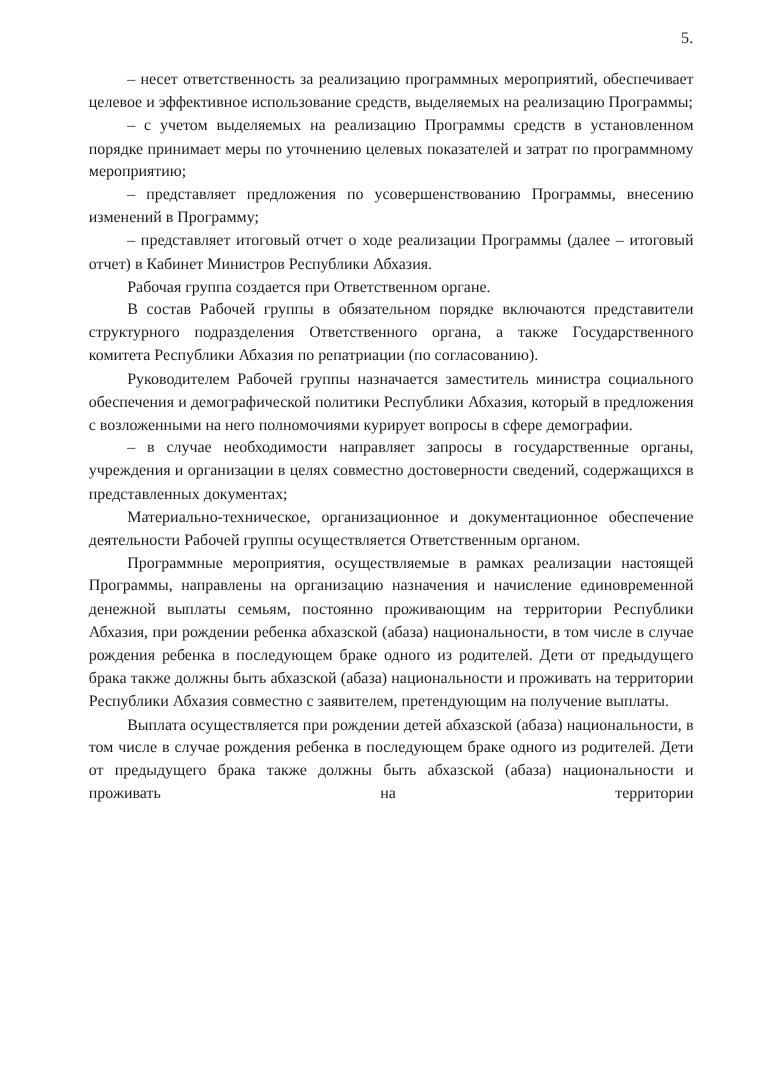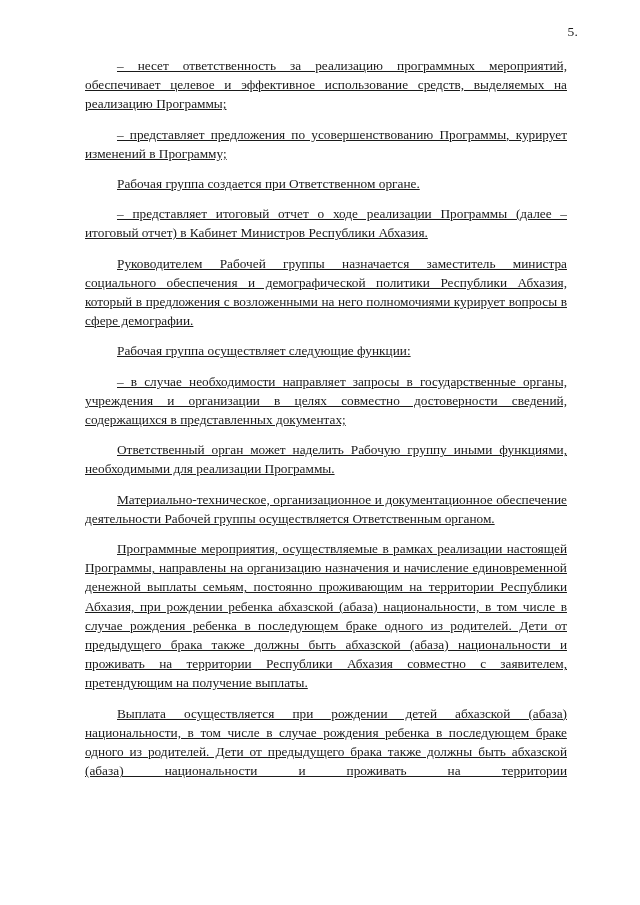--- a/index.html
+++ b/index.html
@@ -31,24 +31,23 @@
   }
   .body-text {
     margin-top: 30px;
     font-size: 13.3px;
     line-height: 1.445;
     text-align: justify;
     text-justify: inter-word;
     hyphens: none;
   }
   .para {
-    margin: 11px;
+    margin: 0;
     text-indent: 32px;
     text-align: justify;
-    text-decoration: underline;
   }
   .para.dash {
     text-indent: 32px;
   }
   .para:last-child {
     text-align: justify;
   }
   
   .para.continues::after {
     content: "";
@@ -58,25 +57,25 @@
 </style>
 </head>
 <body>
 
 <div class="page">
 
   <div class="page-number">5.</div>
 
   <div class="body-text">
     <p class="para dash">– несет ответственность за реализацию программных мероприятий, обеспечивает целевое и эффективное использование средств, выделяемых на реализацию Программы;</p>
-    <p class="para dash">– представляет предложения по усовершенствованию Программы, курирует изменений в Программу;</p>
+    <p class="para dash">– с учетом выделяемых на реализацию Программы средств в установленном порядке принимает меры по уточнению целевых показателей и затрат по программному мероприятию;</p>
+    <p class="para dash">– представляет предложения по усовершенствованию Программы, внесению изменений в Программу;</p>
+    <p class="para dash">– представляет итоговый отчет о ходе реализации Программы (далее – итоговый отчет) в Кабинет Министров Республики Абхазия.</p>
     <p class="para">Рабочая группа создается при Ответственном органе.</p>
-    <p class="para dash">– представляет итоговый отчет о ходе реализации Программы (далее – итоговый отчет) в Кабинет Министров Республики Абхазия.</p>
+    <p class="para">В состав Рабочей группы в обязательном порядке включаются представители структурного подразделения Ответственного органа, а также Государственного комитета Республики Абхазия по репатриации (по согласованию).</p>
     <p class="para">Руководителем Рабочей группы назначается заместитель министра социального обеспечения и демографической политики Республики Абхазия, который в предложения с возложенными на него полномочиями курирует вопросы в сфере демографии.</p>
-    <p class="para">Рабочая группа осуществляет следующие функции:</p>
     <p class="para dash">– в случае необходимости направляет запросы в государственные органы, учреждения и организации в целях совместно достоверности сведений, содержащихся в представленных документах;</p>
-    <p class="para">Ответственный орган может наделить Рабочую группу иными функциями, необходимыми для реализации Программы.</p>
     <p class="para">Материально-техническое, организационное и документационное обеспечение деятельности Рабочей группы осуществляется Ответственным органом.</p>
     <p class="para">Программные мероприятия, осуществляемые в рамках реализации настоящей Программы, направлены на организацию назначения и начисление единовременной денежной выплаты семьям, постоянно проживающим на территории Республики Абхазия, при рождении ребенка абхазской (абаза) национальности, в том числе в случае рождения ребенка в последующем браке одного из родителей. Дети от предыдущего брака также должны быть абхазской (абаза) национальности и проживать на территории Республики Абхазия совместно с заявителем, претендующим на получение выплаты.</p>
     <p class="para continues">Выплата осуществляется при рождении детей абхазской (абаза) национальности, в том числе в случае рождения ребенка в последующем браке одного из родителей. Дети от предыдущего брака также должны быть абхазской (абаза) национальности и проживать на территории</p>
   </div>
 
 </div>
 
 </body></html>

